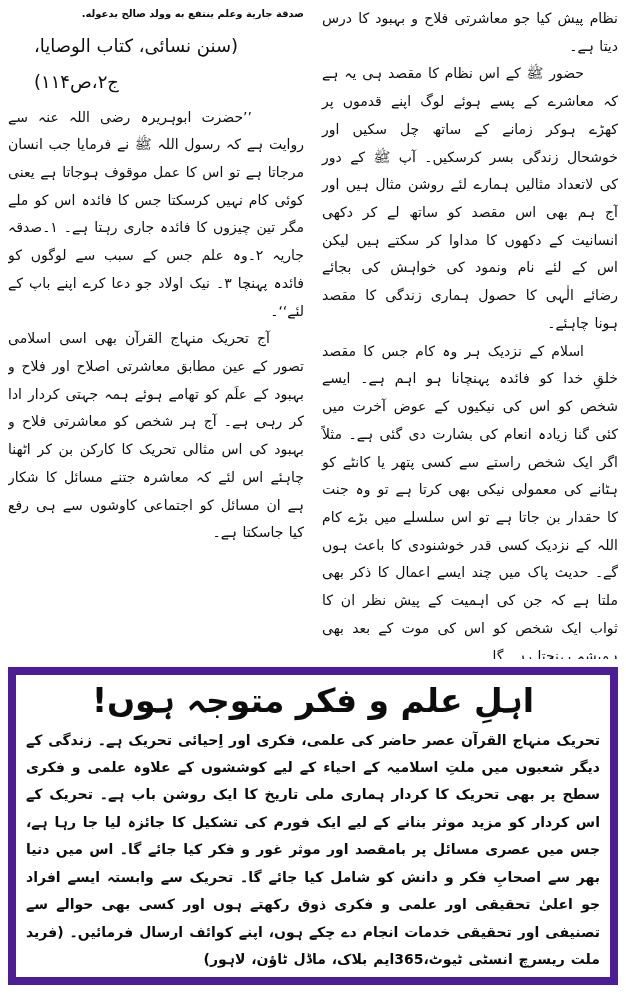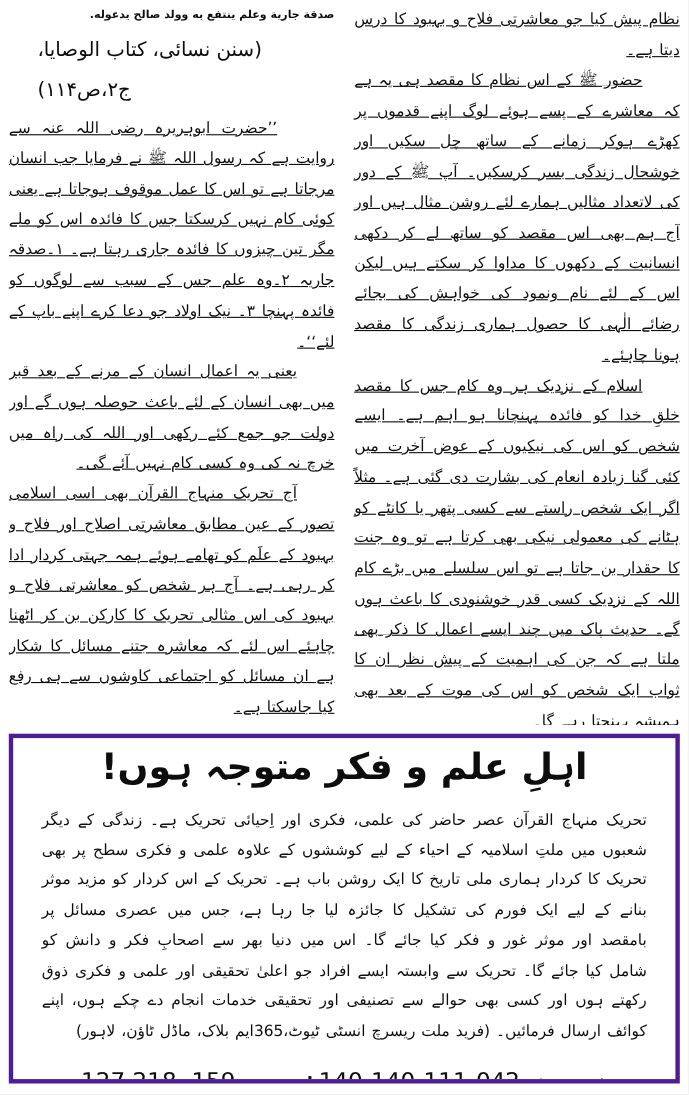--- a/index.html
+++ b/index.html
@@ -29,61 +29,61 @@
   .col {
     flex: 1 1 0;
     min-width: 0;
   }
   .para {
     margin: 0;
     font-size: 14px;
     line-height: 1.98;
     text-align: justify;
     word-spacing: 1px;
-    text-decoration: underline;
   }
   .indent { text-indent: 34px; }
   .big-indent { text-indent: 52px; }
   .hadith {
     margin: 0;
     font-weight: bold;
     font-size: 10px;
     line-height: 1.85;
     text-align: justify;
   }
   .hadith-top { margin-bottom: 4px; }
   .ref {
     margin: 0 0 4px 0;
     font-size: 18px;
     line-height: 2.0;
     text-align: left;
     padding-left: 26px;
   }
   .notice-box {
     margin-top: 8px;
-    border: 4px solid #4c1d95;
+    border: 8px solid #4c1d95;
     box-sizing: border-box;
     height: 318px;
     padding: 2px 10px 8px 10px;
     overflow: hidden;
   }
   .notice-title {
     margin: 4px 0 6px 0;
     text-align: center;
     font-size: 33px;
     font-weight: bold;
     letter-spacing: 0px;
     line-height: 1.2;
   }
   .notice-body {
-    margin: 16px;
+    margin: 0;
     font-size: 14px;
     line-height: 1.96;
     text-align: justify;
     word-spacing: 1px;
+    font-weight: bold;
   }
   .notice-body .body-text { }
   .notice-body .addr { }
   .contact-line {
     margin: 7px 0 0 0;
     text-align: center;
     font-size: 16.5px;
     line-height: 1.5;
   }
   .contact-line .u-label {
@@ -108,21 +108,20 @@
       <p class="para">نظام پیش کیا جو معاشرتی فلاح و بہبود کا درس دیتا ہے۔</p>
       <p class="para indent">حضور ﷺ کے اس نظام کا مقصد ہی یہ ہے کہ معاشرے کے پسے ہوئے لوگ اپنے قدموں پر کھڑے ہوکر زمانے کے ساتھ چل سکیں اور خوشحال زندگی بسر کرسکیں۔ آپ ﷺ کے دور کی لاتعداد مثالیں ہمارے لئے روشن مثال ہیں اور آج ہم بھی اس مقصد کو ساتھ لے کر دکھی انسانیت کے دکھوں کا مداوا کر سکتے ہیں لیکن اس کے لئے نام ونمود کی خواہش کی بجائے رضائے الٰہی کا حصول ہماری زندگی کا مقصد ہونا چاہئے۔</p>
       <p class="para indent">اسلام کے نزدیک ہر وہ کام جس کا مقصد خلقِ خدا کو فائدہ پہنچانا ہو اہم ہے۔ ایسے شخص کو اس کی نیکیوں کے عوض آخرت میں کئی گنا زیادہ انعام کی بشارت دی گئی ہے۔ مثلاً اگر ایک شخص راستے سے کسی پتھر یا کانٹے کو ہٹانے کی معمولی نیکی بھی کرتا ہے تو وہ جنت کا حقدار بن جاتا ہے تو اس سلسلے میں بڑے کام اللہ کے نزدیک کسی قدر خوشنودی کا باعث ہوں گے۔ حدیث پاک میں چند ایسے اعمال کا ذکر بھی ملتا ہے کہ جن کی اہمیت کے پیش نظر ان کا ثواب ایک شخص کو اس کی موت کے بعد بھی ہمیشہ پہنچتا رہے گا۔</p>
 
     </div>
 
     <div class="col">
       <p class="hadith hadith-top" dir="rtl">صدقة جارية وعلم ينتفع به وولد صالح يدعوله.</p>
       <p class="ref">(سنن نسائی، کتاب الوصایا، ج۲،ص۱۱۴)</p>
       <p class="para big-indent">’’حضرت ابوہریرہ رضی اللہ عنہ سے روایت ہے کہ رسول اللہ ﷺ نے فرمایا جب انسان مرجاتا ہے تو اس کا عمل موقوف ہوجاتا ہے یعنی کوئی کام نہیں کرسکتا جس کا فائدہ اس کو ملے مگر تین چیزوں کا فائدہ جاری رہتا ہے۔ ۱۔صدقہ جاریہ ۲۔وہ علم جس کے سبب سے لوگوں کو فائدہ پہنچا ۳۔ نیک اولاد جو دعا کرے اپنے باپ کے لئے‘‘۔</p>
-      <p class="para indent">یعنی یہ اعمال انسان کے مرنے کے بعد قبر میں بھی انسان کے لئے باعث حوصلہ ہوں گے اور دولت جو جمع کئے رکھی اور اللہ کی راہ میں خرچ نہ کی وہ کسی کام نہیں آئے گی۔</p>
       <p class="para indent">آج تحریک منہاج القرآن بھی اسی اسلامی تصور کے عین مطابق معاشرتی اصلاح اور فلاح و بہبود کے علَم کو تھامے ہوئے ہمہ جہتی کردار ادا کر رہی ہے۔ آج ہر شخص کو معاشرتی فلاح و بہبود کی اس مثالی تحریک کا کارکن بن کر اٹھنا چاہئے اس لئے کہ معاشرہ جتنے مسائل کا شکار ہے ان مسائل کو اجتماعی کاوشوں سے ہی رفع کیا جاسکتا ہے۔</p>
 
     </div>
 
   </div>
 
   <div class="notice-box">
     <h1 class="notice-title">اہلِ علم و فکر متوجہ ہوں!</h1>
     <p class="notice-body">
       <span class="body-text">تحریک منہاج القرآن عصر حاضر کی علمی، فکری اور اِحیائی تحریک ہے۔ زندگی کے دیگر شعبوں میں ملتِ اسلامیہ کے احیاء کے لیے کوششوں کے علاوہ علمی و فکری سطح پر بھی تحریک کا کردار ہماری ملی تاریخ کا ایک روشن باب ہے۔ تحریک کے اس کردار کو مزید موثر بنانے کے لیے ایک فورم کی تشکیل کا جائزہ لیا جا رہا ہے، جس میں عصری مسائل پر بامقصد اور موثر غور و فکر کیا جائے گا۔ اس میں دنیا بھر سے اصحابِ فکر و دانش کو شامل کیا جائے گا۔ تحریک سے وابستہ ایسے افراد جو اعلیٰ تحقیقی اور علمی و فکری ذوق رکھتے ہوں اور کسی بھی حوالے سے تصنیفی اور تحقیقی خدمات انجام دے چکے ہوں، اپنے کوائف ارسال فرمائیں۔</span>

